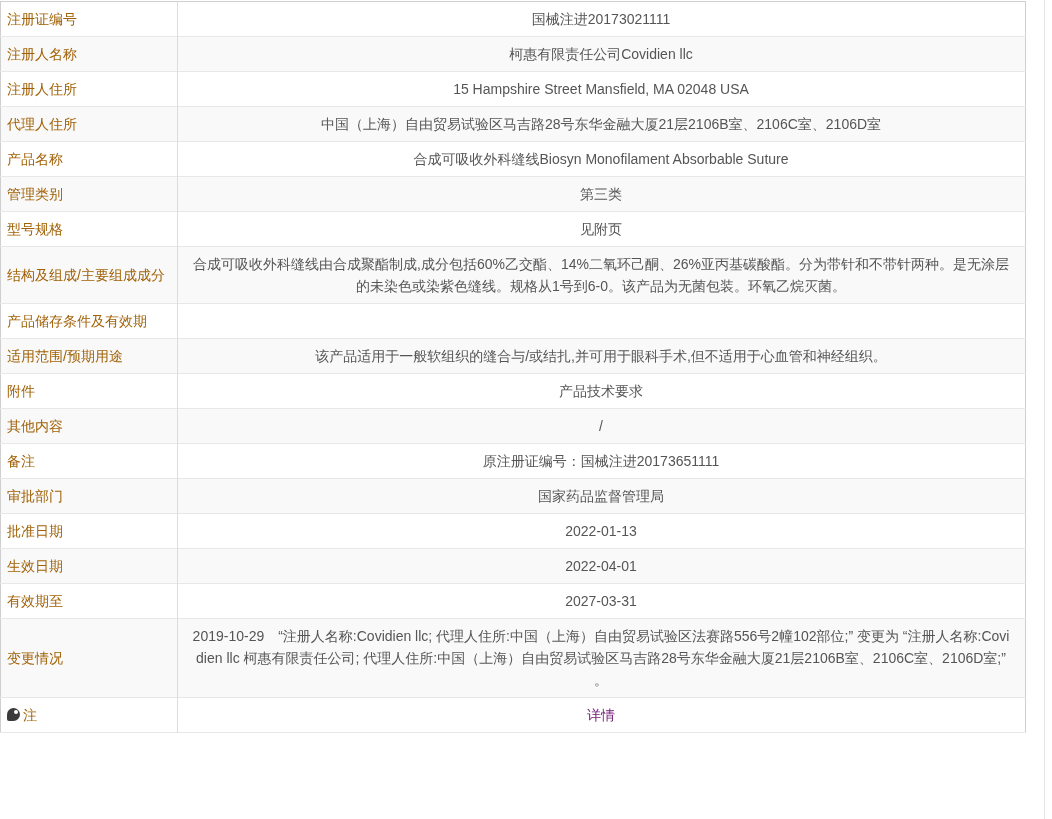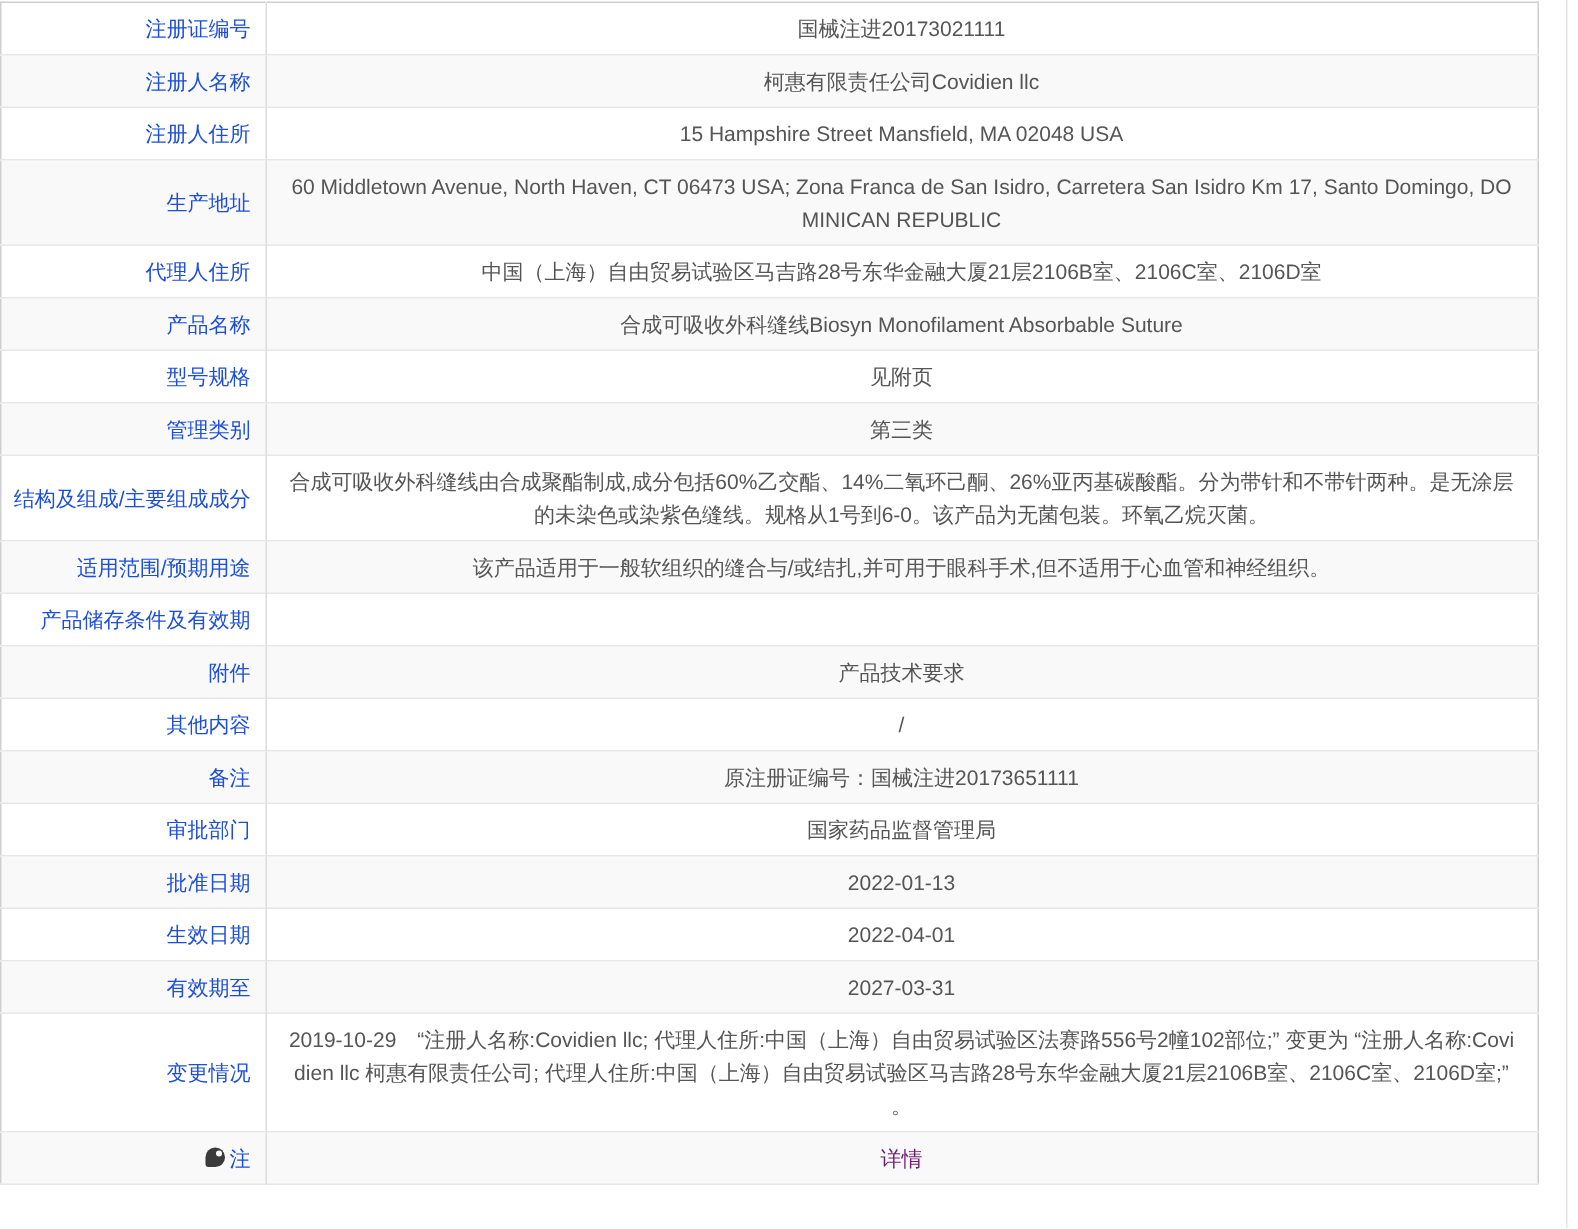--- a/index.html
+++ b/index.html
@@ -10,24 +10,24 @@
     border-collapse:collapse;
     table-layout:fixed;
     margin-top:1px;
     border:1px solid #cfcfcf;
   }
   .reg-table tr{border-bottom:1px solid #e7e7e7;background:#ffffff;}
   .reg-table tr:nth-child(even){background:#f9f9f9;}
   .reg-table th{
     width:160px;
     padding:6px 10px 6px 6px;
-    text-align:right;
+    text-align:left;
     vertical-align:middle;
     font-weight:normal;
-    color:#1d4ed8;
+    color:#a16207;
     font-size:14px;
     line-height:22px;
     border-right:1px solid #dcdcdc;
     white-space:normal;
   }
   .reg-table td{
     padding:6px 14px 6px 13px;
     text-align:center;
     vertical-align:middle;
     color:#555555;
@@ -72,50 +72,46 @@
       </tr>
       <tr>
         <th>注册人名称</th>
         <td>柯惠有限责任公司Covidien llc</td>
       </tr>
       <tr>
         <th>注册人住所</th>
         <td>15 Hampshire Street Mansfield, MA 02048 USA</td>
       </tr>
       <tr>
-        <th>生产地址</th>
-        <td>60 Middletown Avenue, North Haven, CT 06473 USA; Zona Franca de San Isidro, Carretera San Isidro Km 17, Santo Domingo, DOMINICAN REPUBLIC</td>
-      </tr>
-      <tr>
         <th>代理人住所</th>
         <td>中国（上海）自由贸易试验区马吉路28号东华金融大厦21层2106B室、2106C室、2106D室</td>
       </tr>
       <tr>
         <th>产品名称</th>
         <td>合成可吸收外科缝线Biosyn Monofilament Absorbable Suture</td>
       </tr>
       <tr>
+        <th>管理类别</th>
+        <td>第三类</td>
+      </tr>
+      <tr>
         <th>型号规格</th>
         <td>见附页</td>
-      </tr>
-      <tr>
-        <th>管理类别</th>
-        <td>第三类</td>
       </tr>
       <tr>
         <th>结构及组成/主要组成成分</th>
         <td>合成可吸收外科缝线由合成聚酯制成,成分包括60%乙交酯、14%二氧环己酮、26%亚丙基碳酸酯。分为带针和不带针两种。是无涂层的未染色或染紫色缝线。规格从1号到6-0。该产品为无菌包装。环氧乙烷灭菌。</td>
       </tr>
       <tr>
+        <th>产品储存条件及有效期</th>
+        <td></td>
+      </tr>
+      <tr>
         <th>适用范围/预期用途</th>
         <td>该产品适用于一般软组织的缝合与/或结扎,并可用于眼科手术,但不适用于心血管和神经组织。</td>
-      </tr>
-      <tr>
-        <th>产品储存条件及有效期</th>
-        <td></td>
       </tr>
       <tr>
         <th>附件</th>
         <td>产品技术要求</td>
       </tr>
       <tr>
         <th>其他内容</th>
         <td>/</td>
       </tr>
       <tr>

